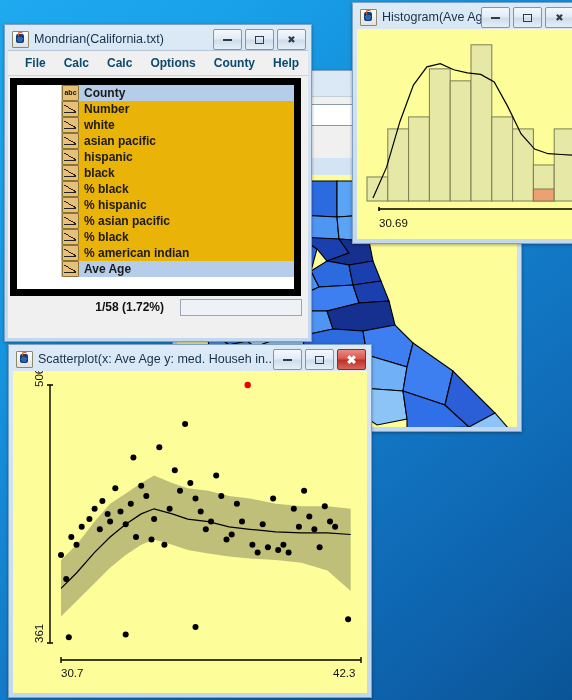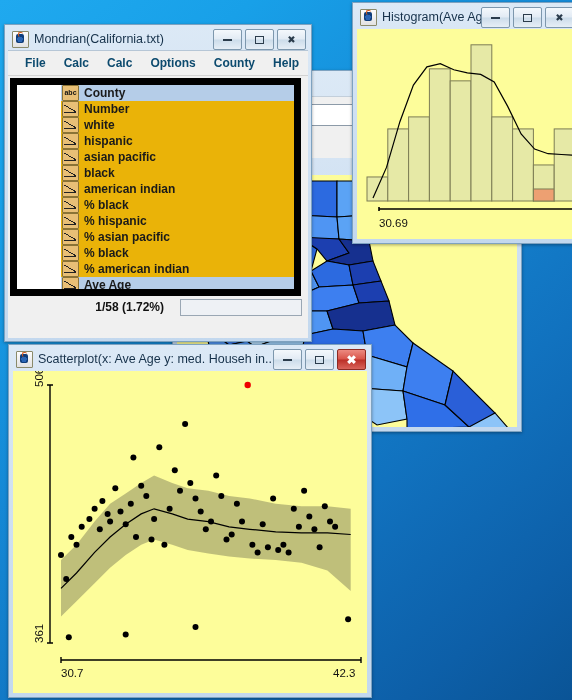--- a/index.html
+++ b/index.html
@@ -241,33 +241,29 @@
         <div class="vrow">
           <span class="vicon num"></span>
           <span class="vlab">Number</span>
         </div>
         <div class="vrow">
           <span class="vicon num"></span>
           <span class="vlab">white</span>
         </div>
         <div class="vrow">
           <span class="vicon num"></span>
+          <span class="vlab">asian pacific</span>
+        </div>
+        <div class="vrow">
+          <span class="vicon num"></span>
           <span class="vlab">hispanic</span>
         </div>
         <div class="vrow">
           <span class="vicon num"></span>
-          <span class="vlab">asian pacific</span>
-        </div>
-        <div class="vrow">
-          <span class="vicon num"></span>
           <span class="vlab">black</span>
-        </div>
-        <div class="vrow">
-          <span class="vicon num"></span>
-          <span class="vlab">american indian</span>
         </div>
         <div class="vrow">
           <span class="vicon num"></span>
           <span class="vlab">% black</span>
         </div>
         <div class="vrow">
           <span class="vicon num"></span>
           <span class="vlab">% hispanic</span>
         </div>
         <div class="vrow">

